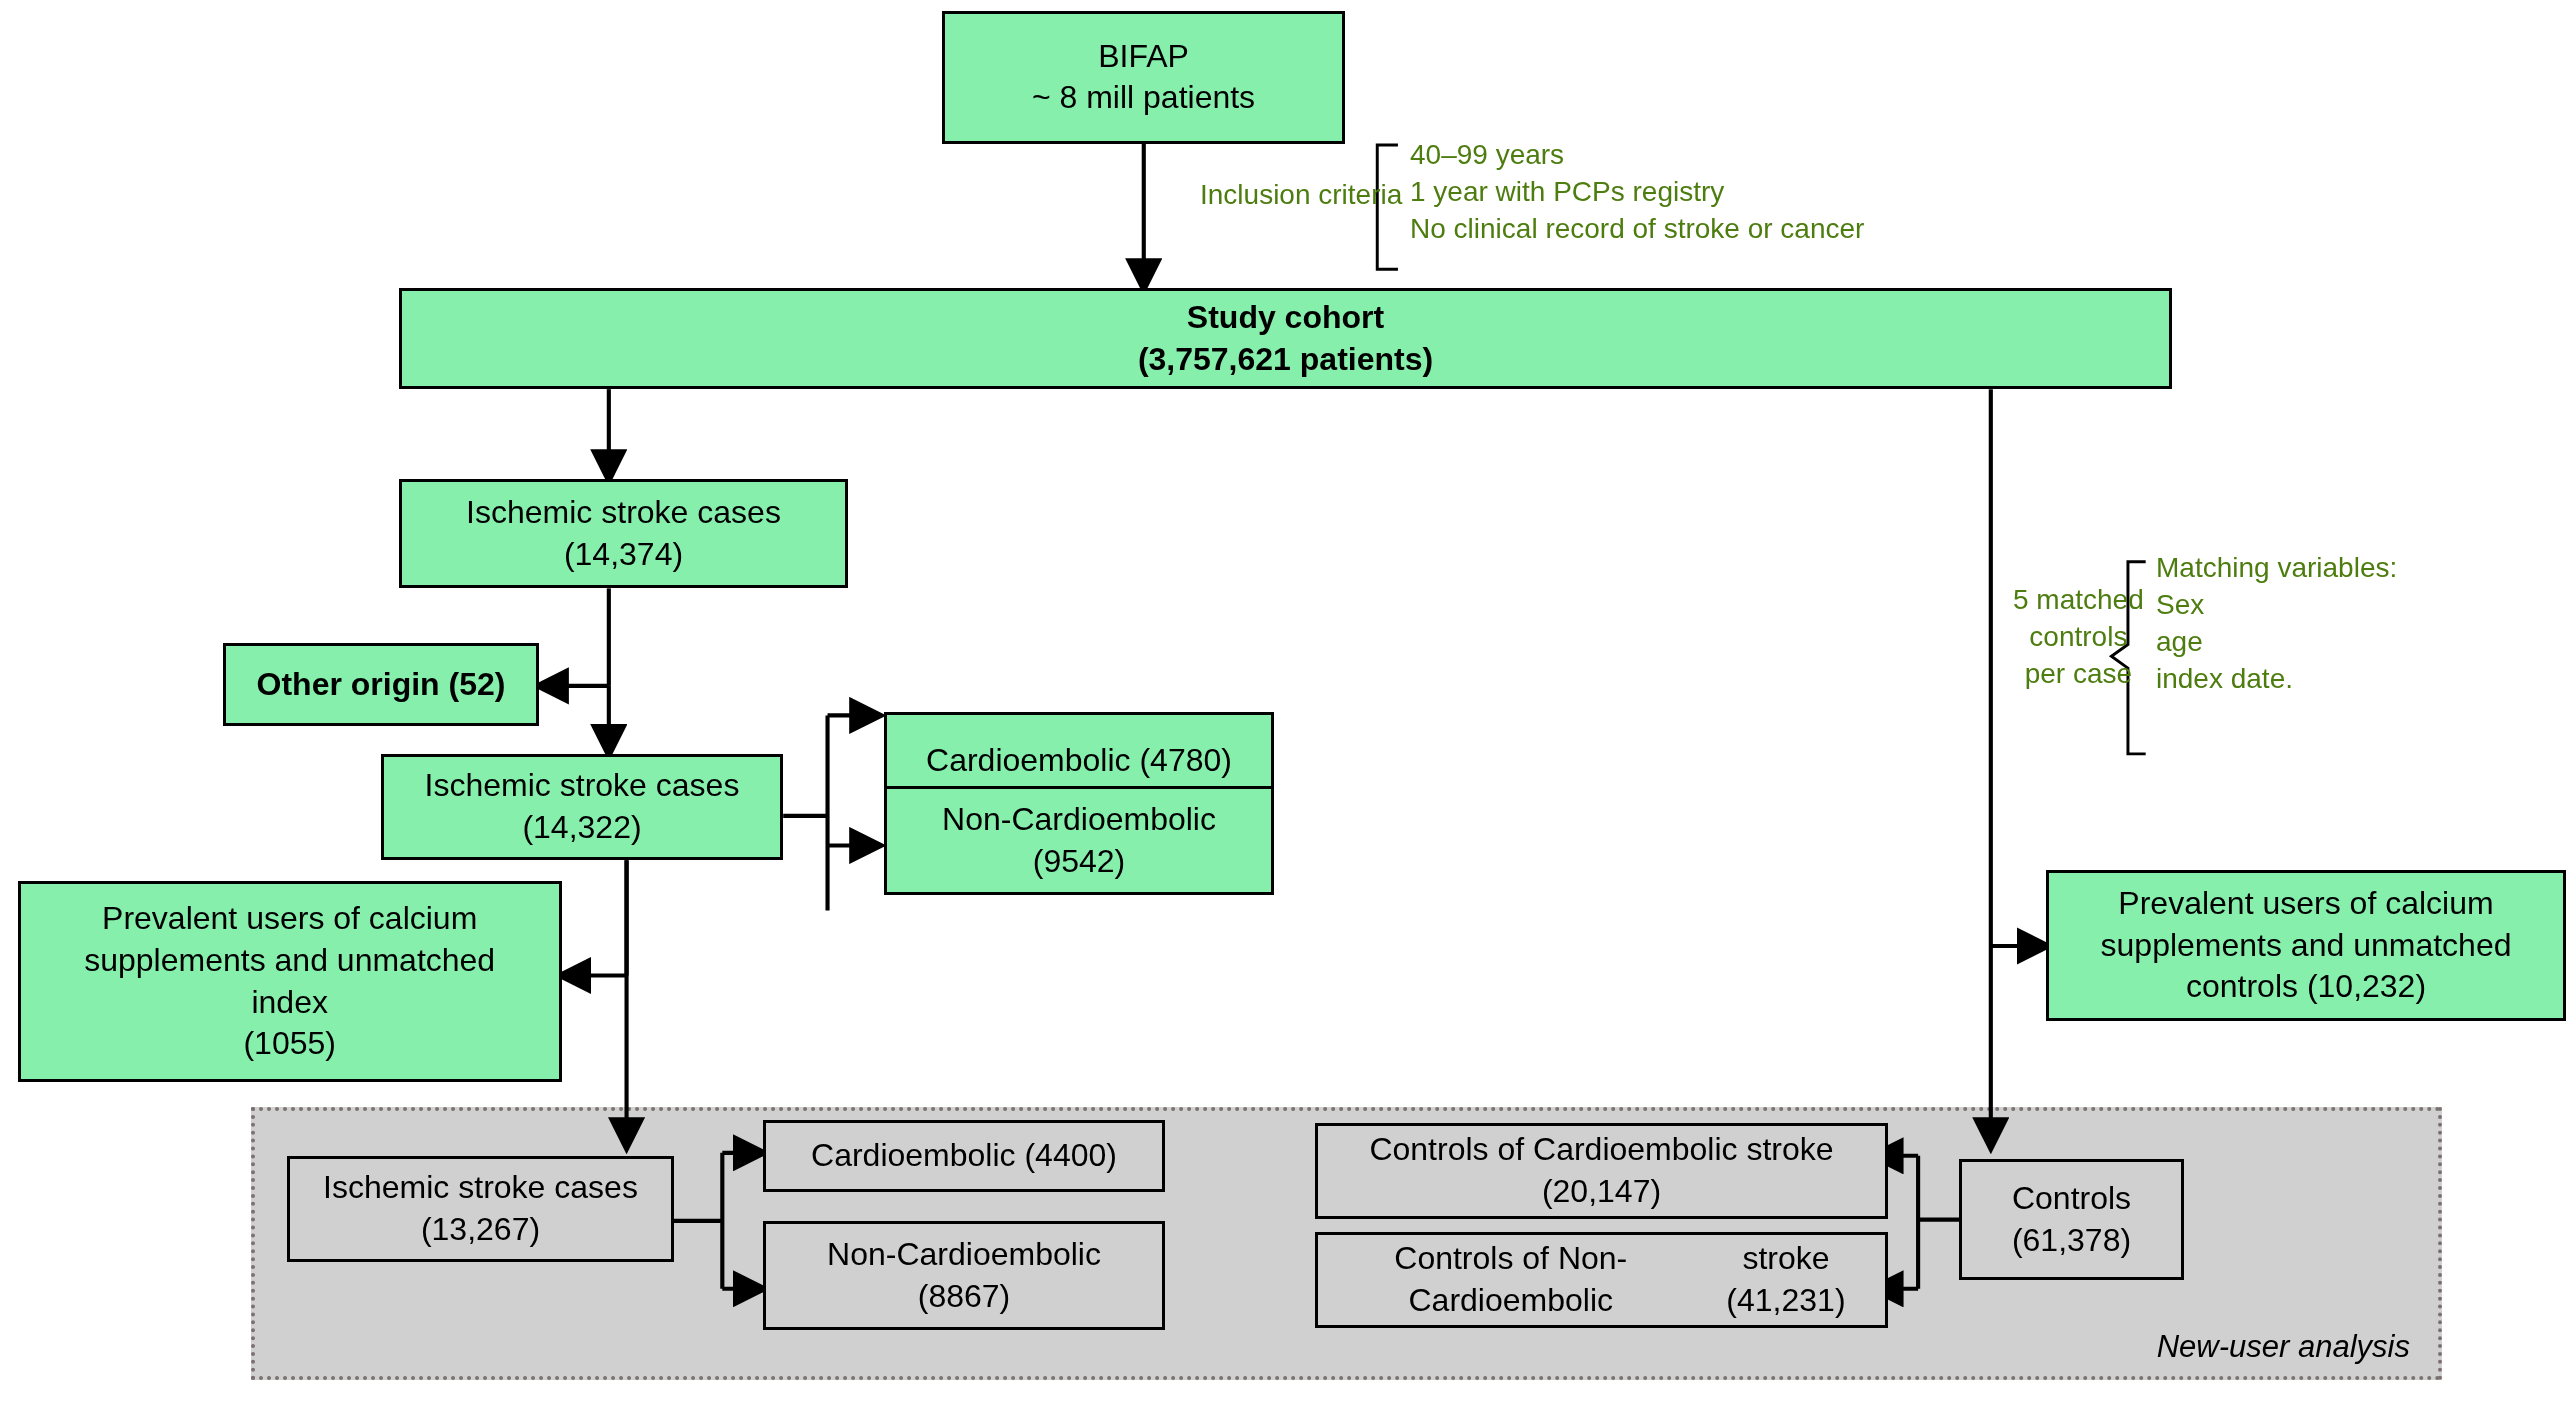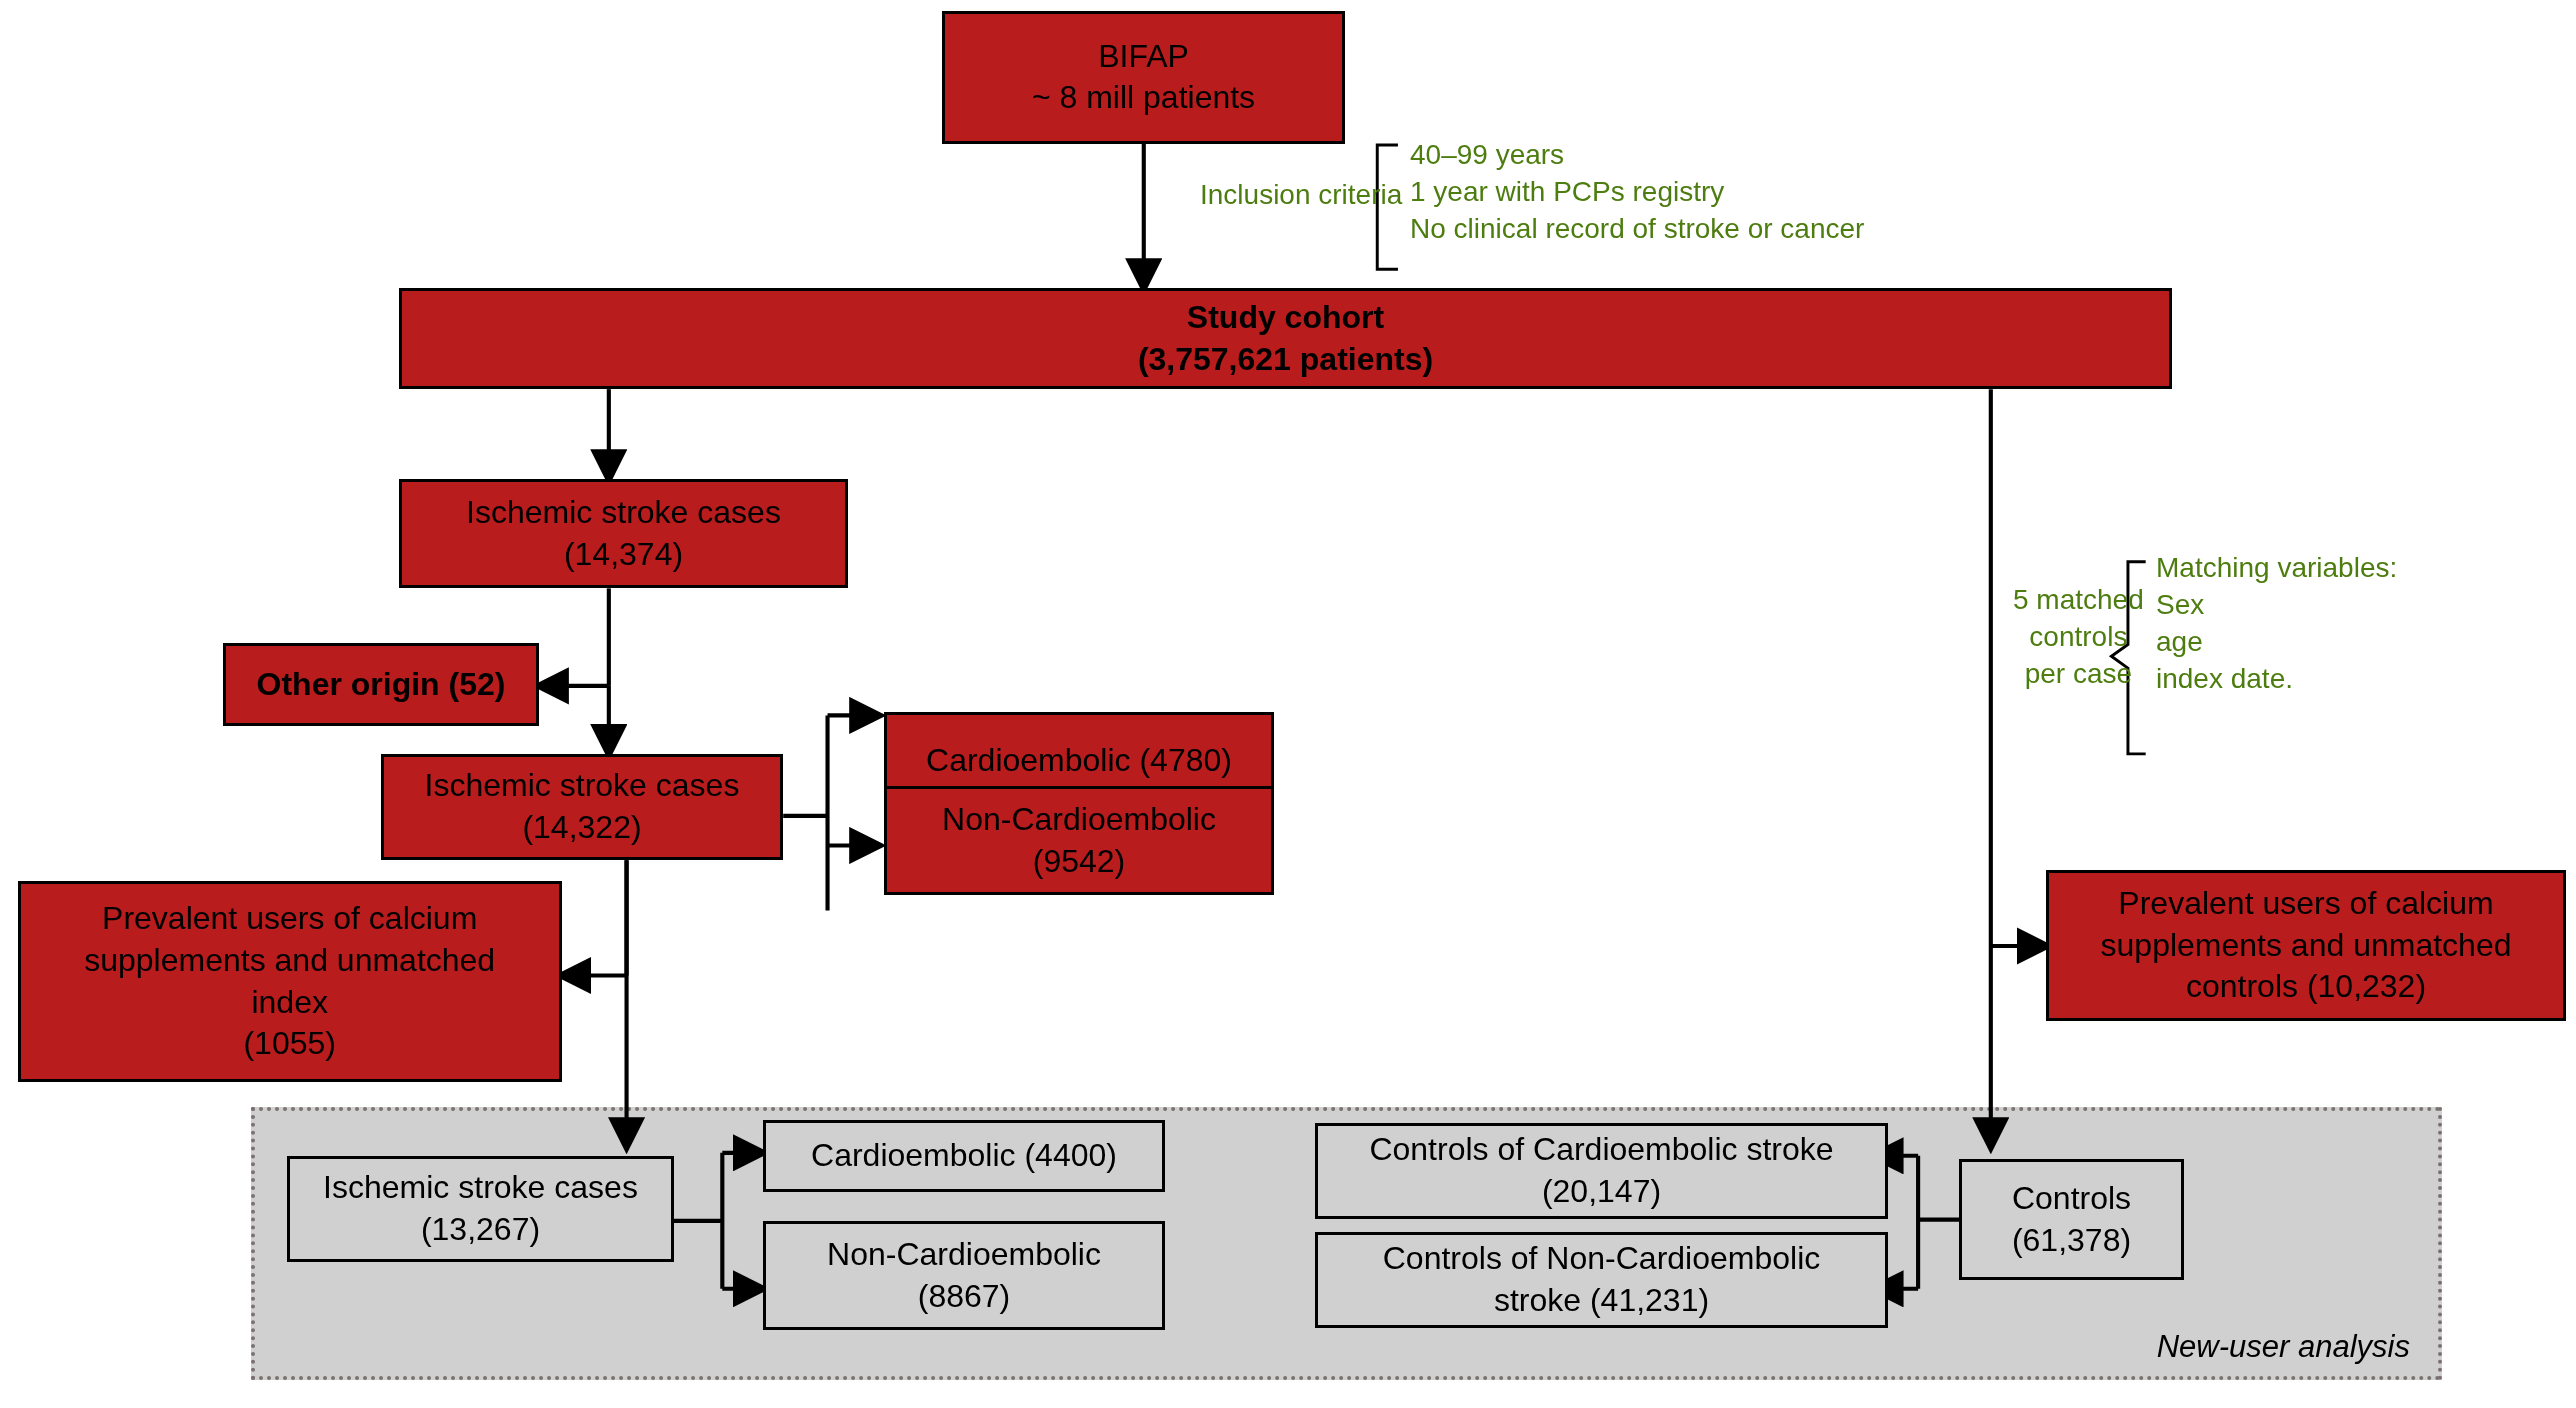--- a/index.html
+++ b/index.html
@@ -1,19 +1,19 @@
 <!DOCTYPE html>
 <html style="font-size:9.5px"><head>
 <meta charset="utf-8">
 <style>
   html,body{margin:0;padding:0;background:#ffffff;}
   body{font-family:"Liberation Sans",sans-serif;}
   #stage{position:relative;width:2576px;height:1409px;background:#fff;overflow:hidden;}
   #wires{position:absolute;left:0;top:0;width:2576px;height:1409px;}
-  .node{position:absolute;box-sizing:border-box;border:3.5px solid #000;background:#b91c1c;
+  .node{position:absolute;box-sizing:border-box;border:3.5px solid #000;background:#86efac;
         display:flex;align-items:center;justify-content:center;text-align:center;
         font-size:32px;line-height:1.30;color:#000;padding:3.5px 8.3px;}
   .node.on-gray{background:#d0d0d0;}
   .plain{position:absolute;font-size:28px;line-height:1.32;color:#4d7c0f;white-space:pre-line;}
   #gray-panel{position:absolute;left:251px;top:1107px;width:2191px;height:273px;
         background:#d0d0d0;border:4.1px dotted #7a7270;box-sizing:border-box;}
   #panel-label{position:absolute;right:28px;bottom:10.6px;font-style:italic;font-size:31px;color:#000;margin-top:24px;}
 </style>
 </head>
 <body>
@@ -142,21 +142,21 @@
   <div class="node on-gray" style="left:763px;top:1221px;width:402px;height:109px;flex-direction:column;">
     <span>Non-Cardioembolic</span>
     <span>(8867)</span>
   </div>
 
   <div class="node on-gray" style="left:1315px;top:1123px;width:573px;height:96px;flex-direction:column;">
     <span>Controls of Cardioembolic stroke</span>
     <span>(20,147)</span>
   </div>
 
-  <div class="node on-gray" style="left:1315px;top:1232px;width:573px;height:96px;flex-direction:column;align-items:center;">
+  <div class="node on-gray" style="left:1315px;top:1232px;width:573px;height:96px;flex-direction:row;align-items:center;">
     <span>Controls of Non-Cardioembolic</span>
     <span>stroke (41,231)</span>
   </div>
 
   <div class="node on-gray" style="left:1959px;top:1159px;width:225px;height:121px;flex-direction:column;">
     <span>Controls</span>
     <span>(61,378)</span>
   </div>
 
 </div>

